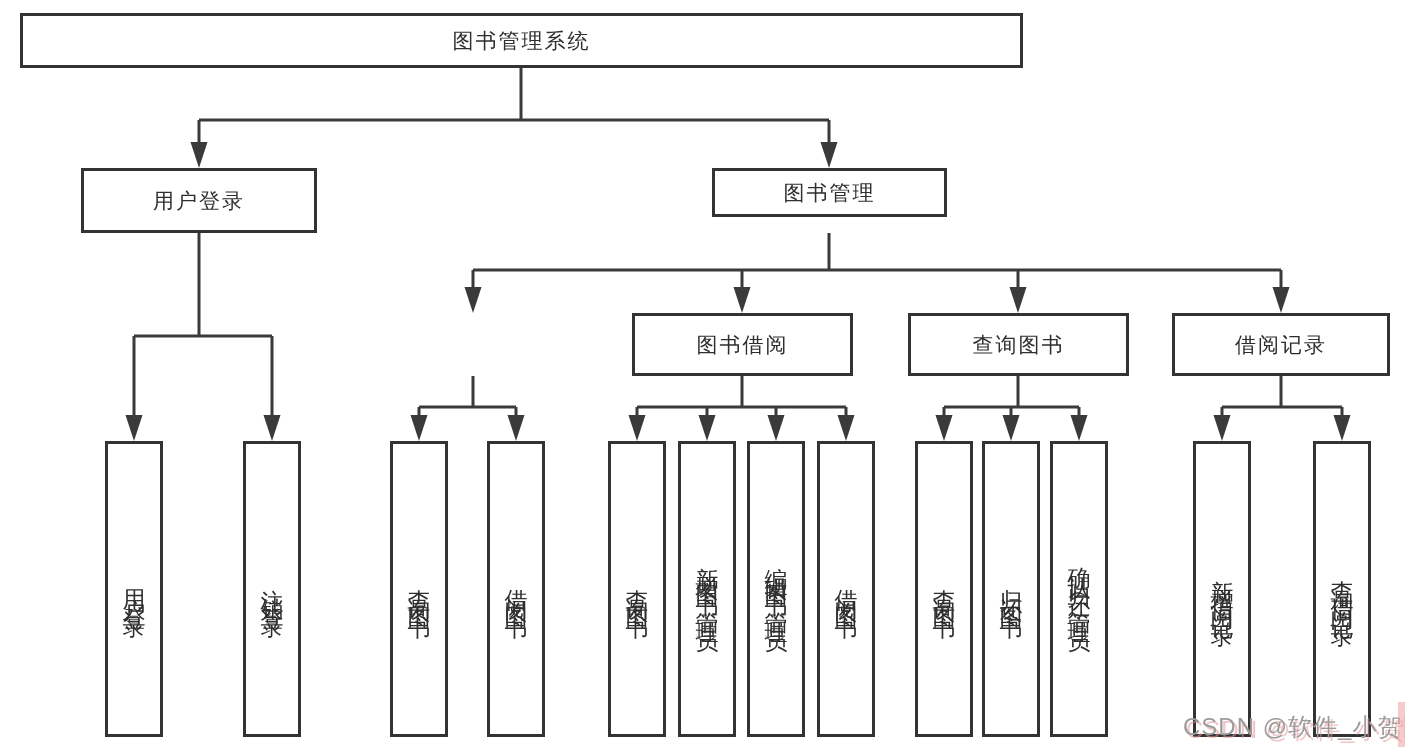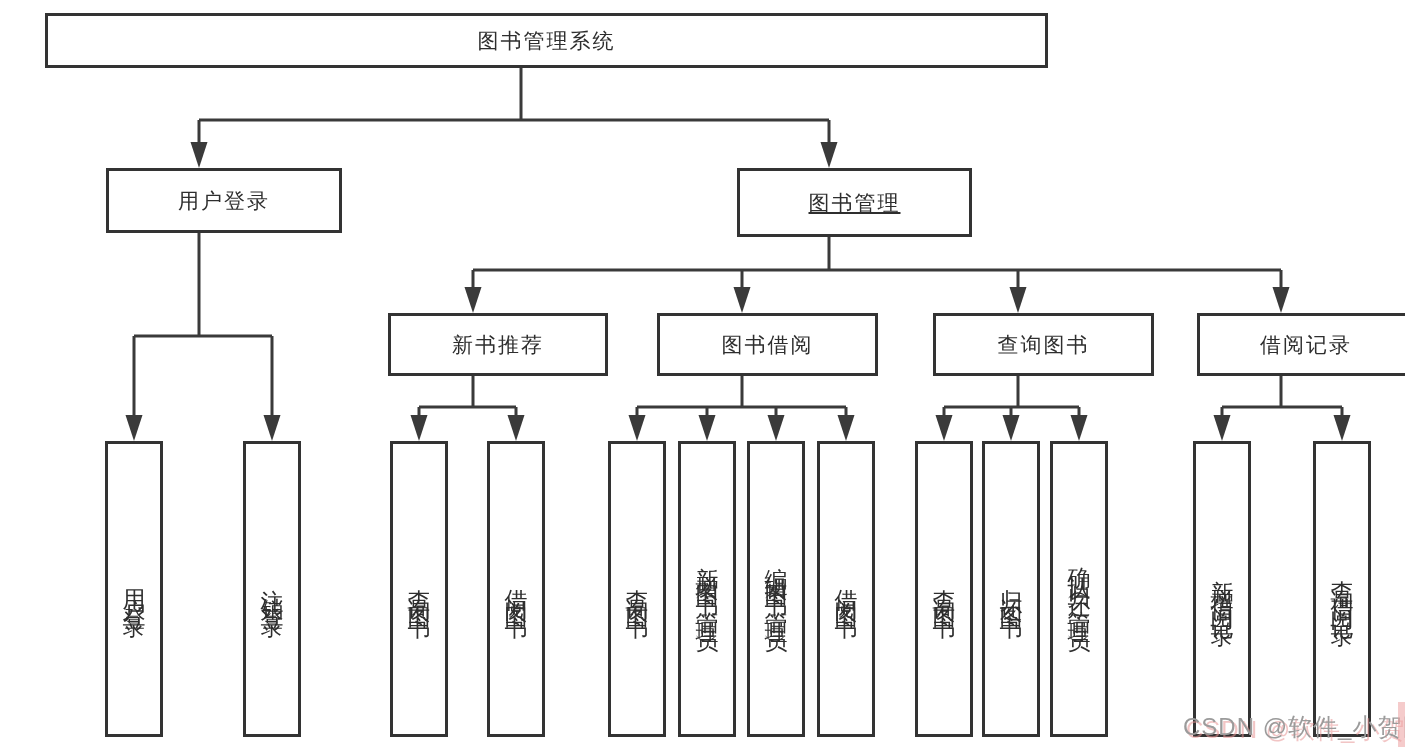--- a/index.html
+++ b/index.html
@@ -4,21 +4,21 @@
 <style>
   html,body{margin:0;padding:0;background:#fff;}
   #stage{
     position:relative;width:1405px;height:747px;background:#ffffff;overflow:hidden;
     font-family:"Liberation Sans","DejaVu Sans",sans-serif;
   }
   #wires{position:absolute;left:0;top:0;width:1405px;height:747px;z-index:0;}
   .hbox{
     position:absolute;z-index:1;box-sizing:border-box;background:#ffffff;
     border:3px solid #333333;display:flex;align-items:center;justify-content:center;
-    font-size:21px;color:#2e2e2e;letter-spacing:2px;white-space:nowrap;margin-left:25px;
+    font-size:21px;color:#2e2e2e;letter-spacing:2px;white-space:nowrap;
   }
   .vbox{
     position:absolute;z-index:1;box-sizing:border-box;background:#ffffff;
     border:3px solid #333333;top:441px;width:58px;height:296px;
     display:flex;align-items:center;justify-content:center;
   }
   .vtext{
     writing-mode:vertical-rl;text-orientation:mixed;line-height:1;
     font-size:23px;letter-spacing:9px;color:#2e2e2e;white-space:nowrap;
   }
@@ -88,23 +88,22 @@
       <polygon points="1002.5,415 1019.5,415 1011,441"></polygon>
       <polygon points="1070.5,415 1087.5,415 1079,441"></polygon>
       <polygon points="1213.5,415 1230.5,415 1222,441"></polygon>
       <polygon points="1333.5,415 1350.5,415 1342,441"></polygon>
     </g>
   </svg>
 
   <div class="hbox" style="left:20px;top:13px;width:1003px;height:55px;">图书管理系统</div>
 
   <div class="hbox" style="left:81px;top:168px;width:236px;height:65px;">用户登录</div>
-  <div class="hbox" style="left:712px;top:168px;width:235px;height:69px;text-decoration:underline;">图书管理</div>
+  <div class="hbox" style="left:712px;top:168px;width:235px;height:49px;">图书管理</div>
 
-  <div class="hbox" style="left:363px;top:313px;width:220px;height:63px;">新书推荐</div>
   <div class="hbox" style="left:632px;top:313px;width:221px;height:63px;">图书借阅</div>
   <div class="hbox" style="left:908px;top:313px;width:221px;height:63px;">查询图书</div>
   <div class="hbox" style="left:1172px;top:313px;width:218px;height:63px;">借阅记录</div>
 
   <div class="vbox" style="left:105px;">
     <span class="vtext">用户登录</span>
   </div>
   <div class="vbox" style="left:243px;">
     <span class="vtext">注销登录</span>
   </div>

